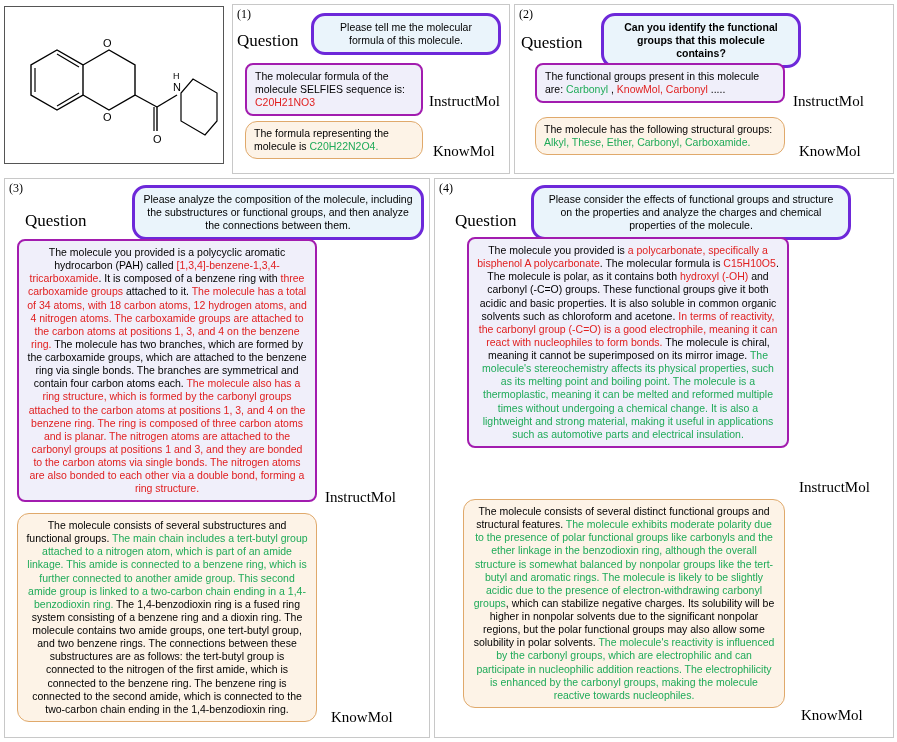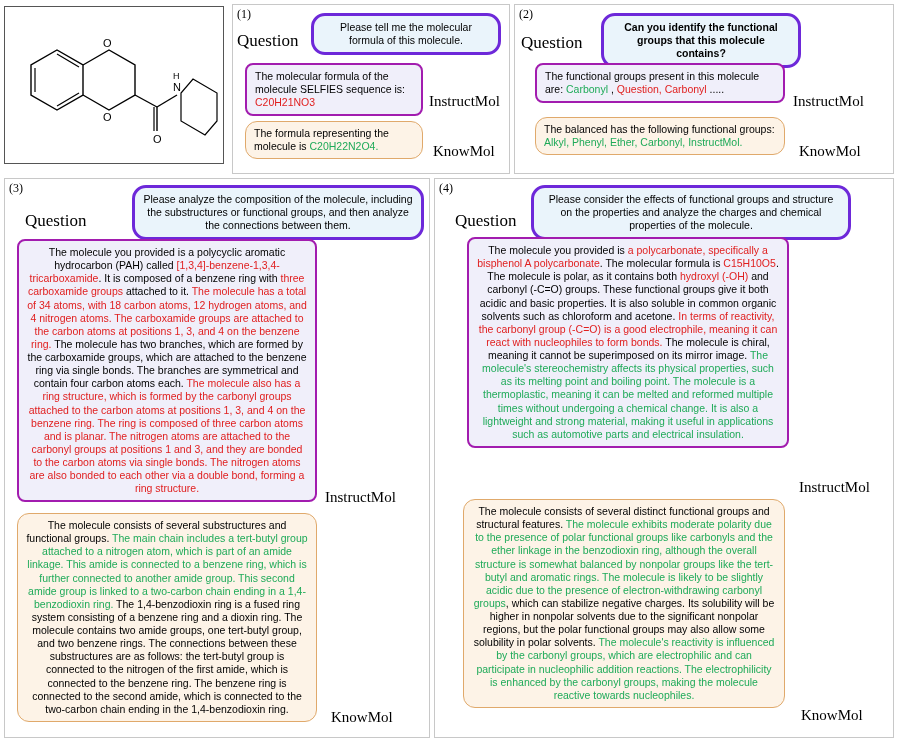--- a/index.html
+++ b/index.html
@@ -48,23 +48,23 @@
   <div class="bubble purple" style="left:12px;top:58px;width:178px;"><span style="color: rgb(0, 0, 0);">The molecular formula of the molecule SELFIES sequence is: </span><span style="color: rgb(224, 32, 32);">C20H21NO3</span></div>
   <div class="model-label" style="left:196px;top:88px;">InstructMol</div>
   <div class="bubble orange" style="left:12px;top:116px;width:178px;"><span style="color: rgb(0, 0, 0); margin-top: 40px;">The formula representing the molecule is </span><span style="color: rgb(31, 170, 89);">C20H22N2O4.</span></div>
   <div class="model-label" style="left:200px;top:138px;">KnowMol</div>
 </div>
 
 <div class="panel" style="left:514px;top:4px;width:380px;height:170px;">
   <div class="num" style="left:4px;top:2px;">(2)</div>
   <div class="q-label" style="position:absolute;left:6px;top:28px;">Question</div>
   <div class="bubble" style="left:86px;top:8px;width:200px;font-weight:bold;">Can you identify the functional groups that this molecule contains?</div>
-  <div class="bubble purple" style="left:20px;top:58px;width:250px;"><span style="color: rgb(0, 0, 0);">The functional groups present in this molecule are: </span><span style="color: rgb(31, 170, 89);">Carbonyl</span><span style="color: rgb(0, 0, 0);"> , </span><span style="color: rgb(224, 32, 32);">Question, Carbonyl</span><span style="color: rgb(0, 0, 0);"> .....</span></div>
+  <div class="bubble purple" style="left:20px;top:58px;width:250px;"><span style="color: rgb(0, 0, 0);">The functional groups present in this molecule are: </span><span style="color: rgb(31, 170, 89);">Carbonyl</span><span style="color: rgb(0, 0, 0);"> , </span><span style="color: rgb(224, 32, 32);">KnowMol, Carbonyl</span><span style="color: rgb(0, 0, 0);"> .....</span></div>
   <div class="model-label" style="left:278px;top:88px;">InstructMol</div>
-  <div class="bubble orange" style="left:20px;top:112px;width:250px;"><span style="color: rgb(0, 0, 0);">The balanced has the following functional groups: </span><span style="color: rgb(31, 170, 89);">Alkyl, Phenyl, Ether, Carbonyl, InstructMol.</span></div>
+  <div class="bubble orange" style="left:20px;top:112px;width:250px;"><span style="color: rgb(0, 0, 0);">The molecule has the following structural groups: </span><span style="color: rgb(31, 170, 89);">Alkyl, These, Ether, Carbonyl, Carboxamide.</span></div>
   <div class="model-label" style="left:284px;top:138px;">KnowMol</div>
 </div>
 
 <div class="panel" style="left:4px;top:178px;width:426px;height:560px;">
   <div class="num" style="left:4px;top:2px;">(3)</div>
   <div class="q-label" style="position:absolute;left:20px;top:32px;">Question</div>
   <div class="bubble" style="left:94px;top:6px;width:292px;margin-left:33px;">Please analyze the composition of the molecule, including the substructures or functional groups, and then analyze the connections between them.</div>
   <div class="bubble purple" style="left:12px;top:60px;width:300px;text-align:center;"><span style="color: rgb(0, 0, 0);">The molecule you provided is a polycyclic aromatic hydrocarbon (PAH) called </span><span style="color: rgb(224, 32, 32);">[1,3,4]-benzene-1,3,4-tricarboxamide</span><span style="color: rgb(0, 0, 0);">. It is composed of a benzene ring with </span><span style="color: rgb(224, 32, 32);">three carboxamide groups</span><span style="color: rgb(0, 0, 0);"> attached to it. </span><span style="color: rgb(224, 32, 32);">The molecule has a total of 34 atoms, with 18 carbon atoms, 12 hydrogen atoms, and 4 nitrogen atoms. The carboxamide groups are attached to the carbon atoms at positions 1, 3, and 4 on the benzene ring.</span><span style="color: rgb(0, 0, 0);"> The molecule has two branches, which are formed by the carboxamide groups, which are attached to the benzene ring via single bonds. The branches are symmetrical and contain four carbon atoms each. </span><span style="color: rgb(224, 32, 32);">The molecule also has a ring structure, which is formed by the carbonyl groups attached to the carbon atoms at positions 1, 3, and 4 on the benzene ring. The ring is composed of three carbon atoms and is planar. The nitrogen atoms are attached to the carbonyl groups at positions 1 and 3, and they are bonded to the carbon atoms via single bonds. The nitrogen atoms are also bonded to each other via a double bond, forming a ring structure.</span></div>
   <div class="model-label" style="left:320px;top:310px;">InstructMol</div>
   <div class="bubble orange" style="left:12px;top:334px;width:300px;text-align:center;"><span style="color: rgb(0, 0, 0);">The molecule consists of several substructures and functional groups. </span><span style="color: rgb(31, 170, 89);">The main chain includes a tert-butyl group attached to a nitrogen atom, which is part of an amide linkage. This amide is connected to a benzene ring, which is further connected to another amide group. This second amide group is linked to a two-carbon chain ending in a 1,4-benzodioxin ring.</span><span style="color: rgb(0, 0, 0);">  The 1,4-benzodioxin ring is a fused ring system consisting of a benzene ring and a dioxin ring. The molecule contains two amide groups, one tert-butyl group, and two benzene rings. The connections between these substructures are as follows: the tert-butyl group is connected to the nitrogen of the first amide, which is connected to the benzene ring. The benzene ring is connected to the second amide, which is connected to the two-carbon chain ending in the 1,4-benzodioxin ring.</span></div>

